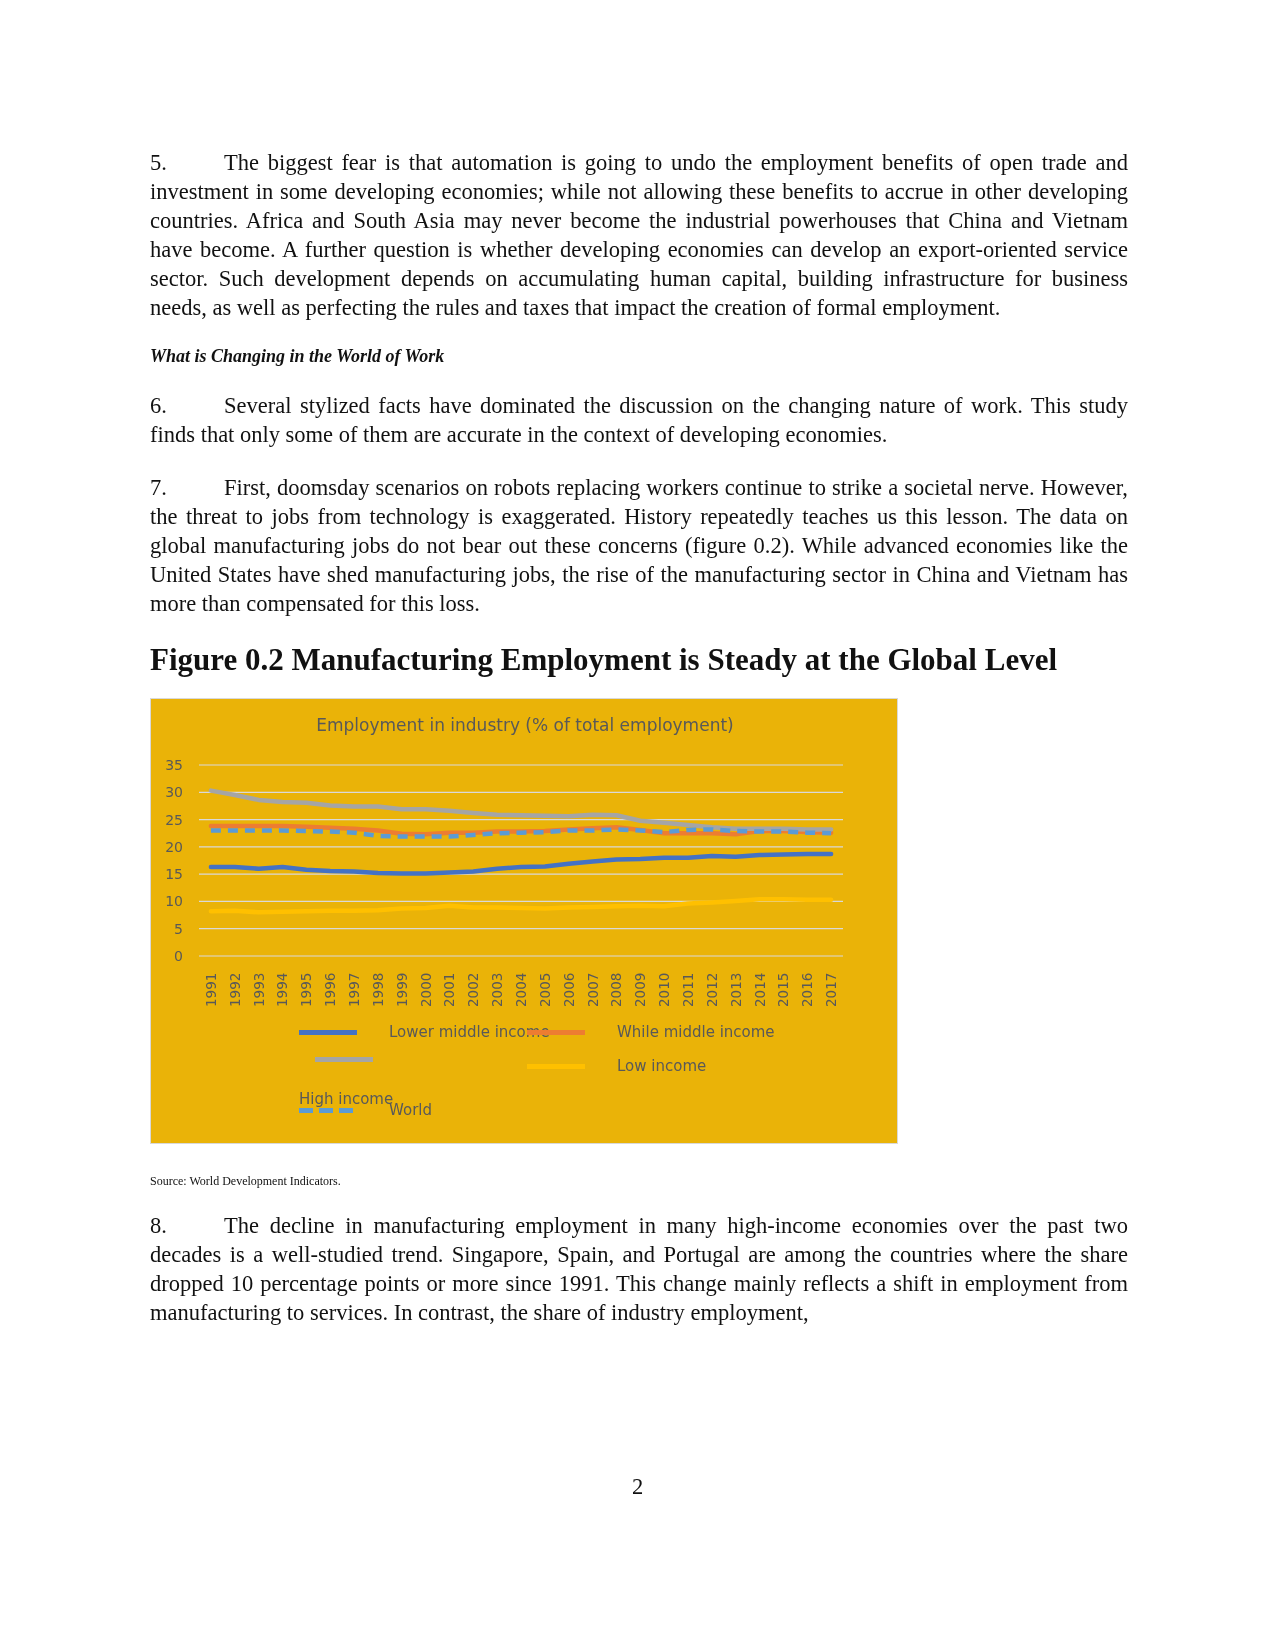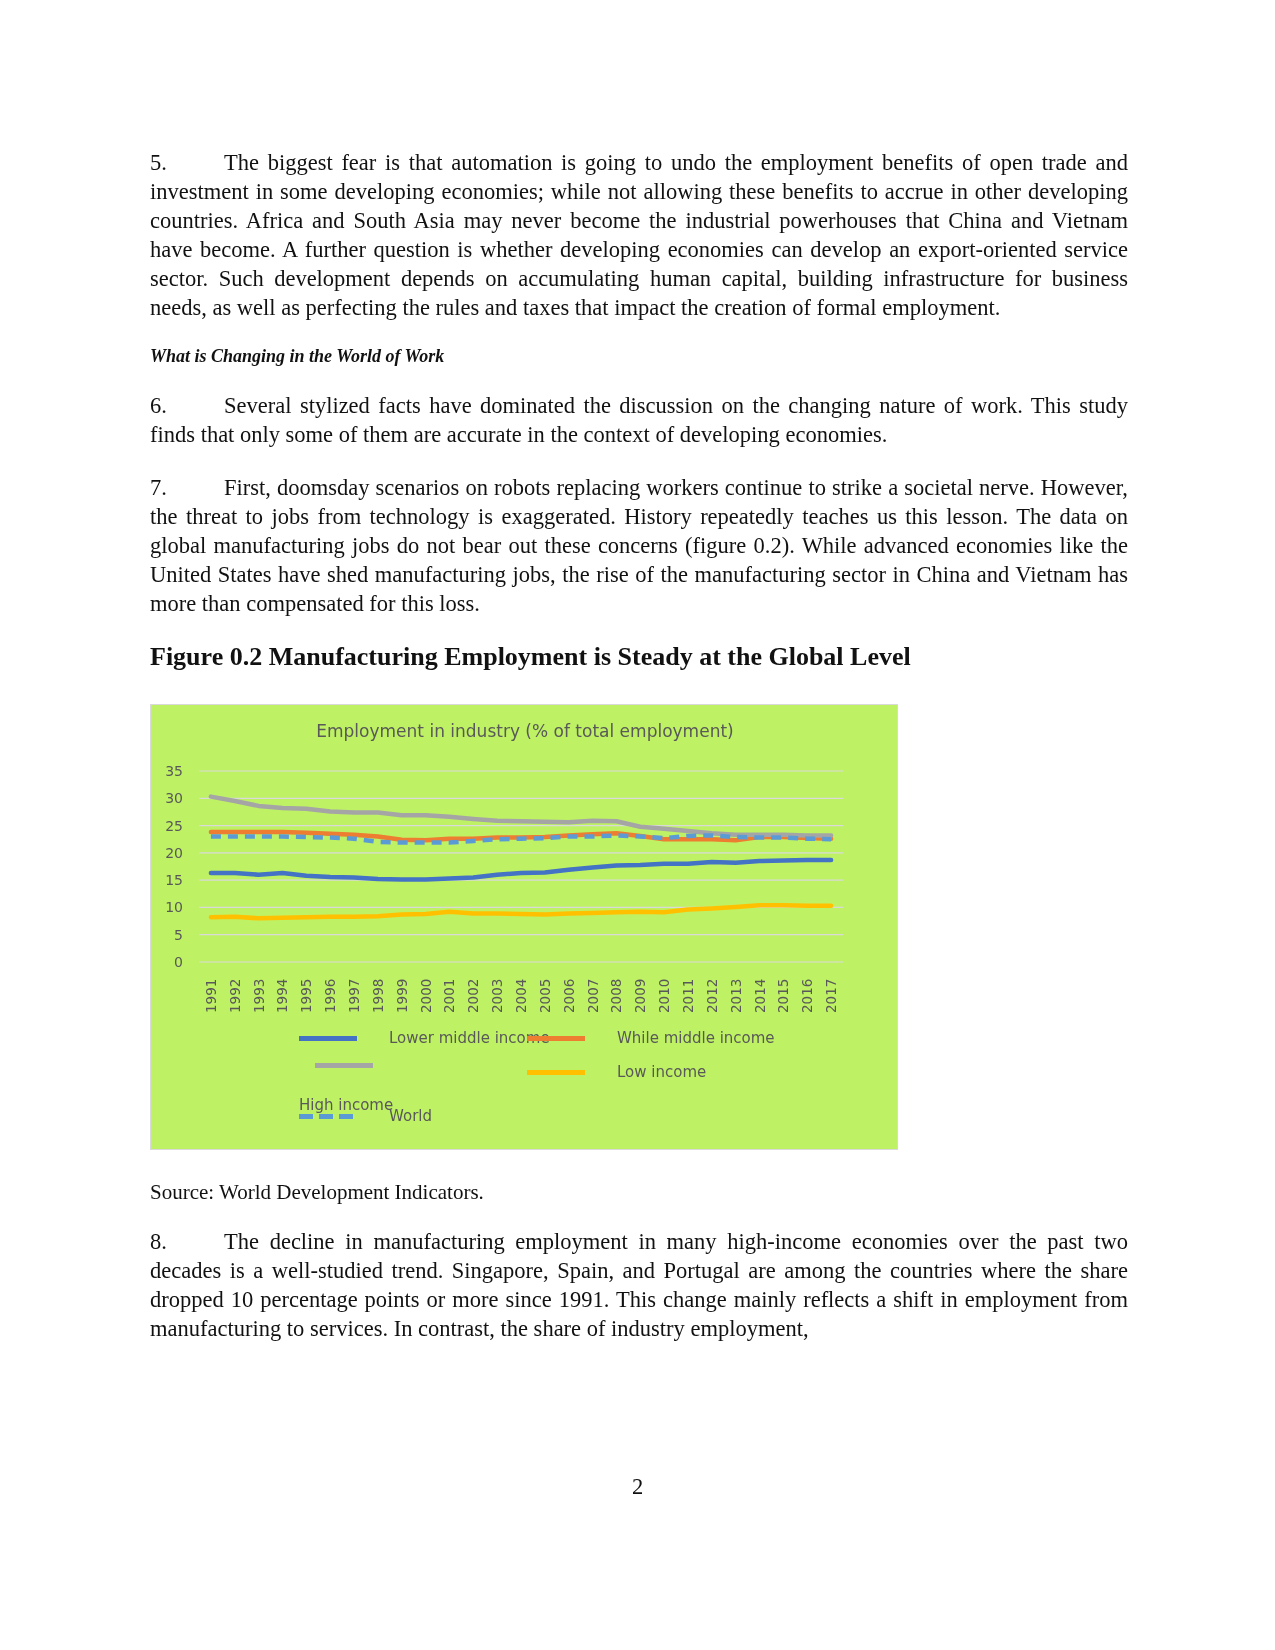--- a/index.html
+++ b/index.html
@@ -2,27 +2,27 @@
 <html><head>
 <meta charset="utf-8">
 <style>
   html, body { margin: 0; padding: 0; background: #ffffff; }
   body { width: 1275px; height: 1650px; position: relative; font-family: "Liberation Serif", serif; color: #111; }
   .page { position: absolute; left: 150px; top: 148px; width: 978px; }
   p { margin: 0; font-size: 22.5px; line-height: 29px; text-align: justify; }
   .para { margin-bottom: 24px; }
   .num { display: inline-block; width: 74px; }
   .heading { font-style: italic; font-weight: bold; font-size: 18px; margin: 0 0 24px 0; }
-  .figtitle { font-weight: bold; font-size: 26px; margin: 4px 0 32px 0; }
-  .chartbox { position: relative; width: 748px; height: 446px; border: 1px solid #d9d9d9; box-sizing: border-box; background: #bef264; }
+  .figtitle { font-weight: bold; font-size: 31px; margin: 4px 0 20px 0; }
+  .chartbox { position: relative; width: 748px; height: 446px; border: 1px solid #d9d9d9; box-sizing: border-box; background: #eab308; }
   .chartbox svg { position: absolute; left: 0; top: 0; }
   .ctitle { position: absolute; left: 0; width: 748px; top: 16px; text-align: center; font-family: "DejaVu Sans", sans-serif; font-size: 17px; color: #595959; }
   .legend { position: absolute; font-family: "DejaVu Sans", sans-serif; font-size: 15px; color: #595959; display: flex; align-items: center; gap: 28px; }
   .legend .sw { width: 58px; height: 5px; margin-right: 4px; }
-  .source { font-size: 21px; margin: 30px 0 22px 0; }
+  .source { font-size: 12px; margin: 30px 0 22px 0; }
   .pagenum { position: absolute; left: 0; width: 1275px; top: 1474px; text-align: center; font-size: 22.5px; }
   sup { font-size: 13px; }
 </style>
 </head>
 <body>
 
 <div class="page">
 
   <p class="para"><span class="num">5.</span><span>The biggest fear is that automation is going to undo the employment benefits of open trade and investment in some developing economies; while not allowing these benefits to accrue in other developing countries. Africa and South Asia may never become the industrial powerhouses that China and Vietnam have become. A further question is whether developing economies can develop an export-oriented service sector. Such development depends on accumulating human capital, building infrastructure for business needs, as well as perfecting the rules and taxes that impact the creation of formal employment.</span></p>
 

